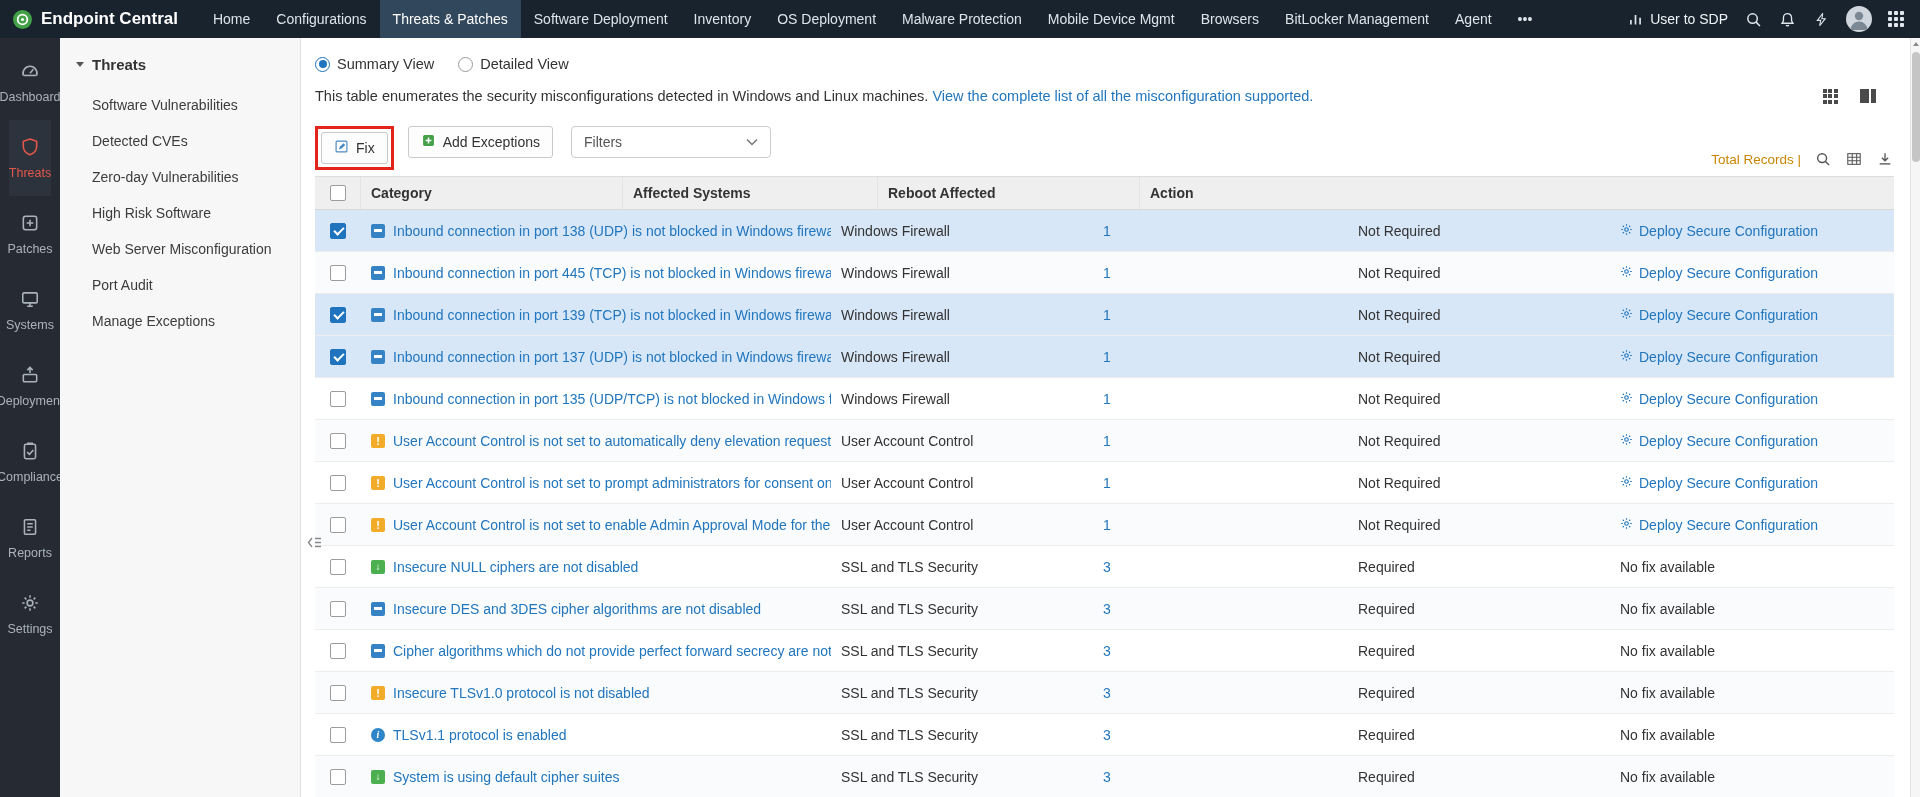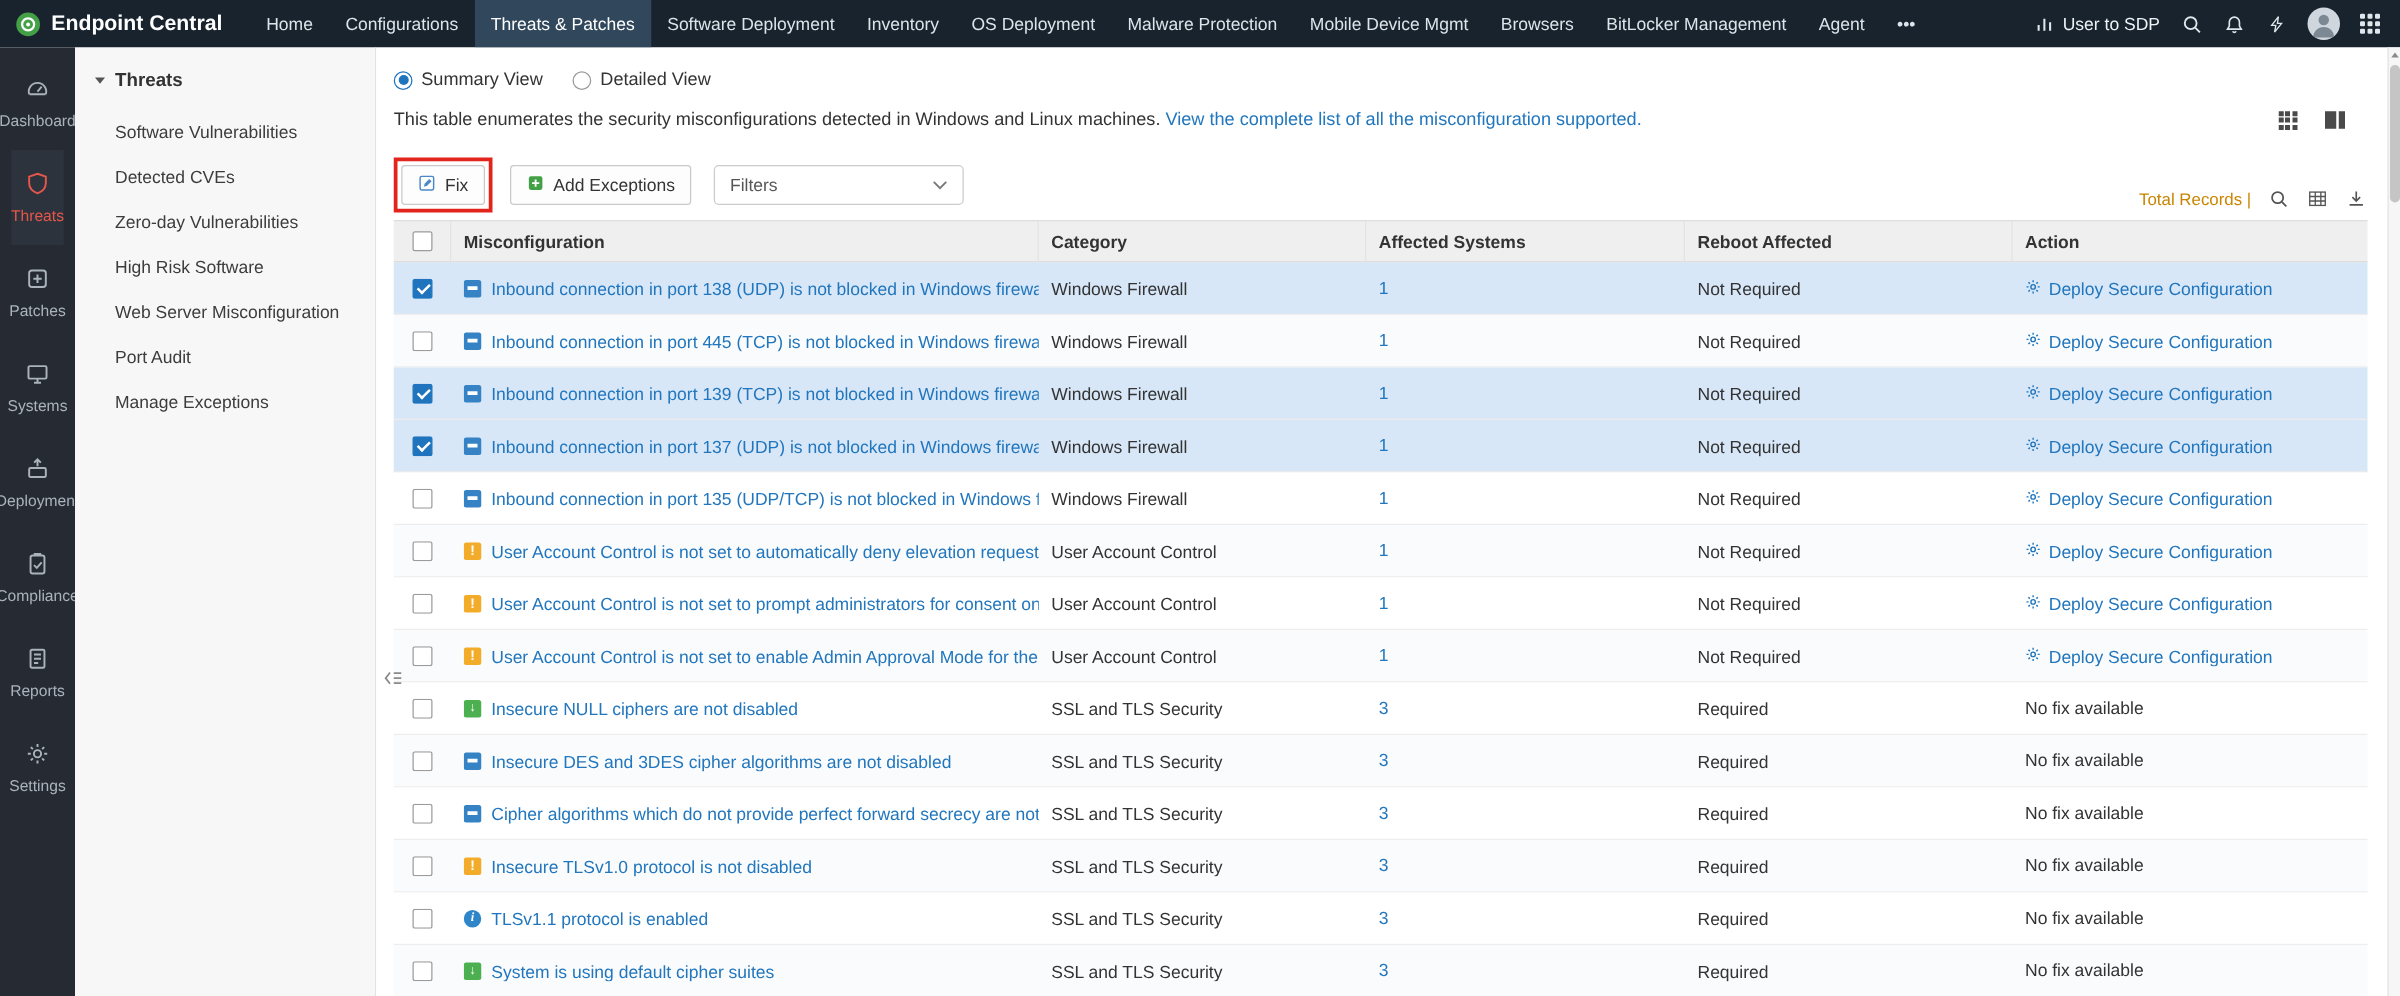--- a/index.html
+++ b/index.html
@@ -60,21 +60,21 @@
   .grid-ic { display:grid; grid-template-columns:repeat(3,4px); grid-template-rows:repeat(3,4px); gap:1.5px; }
   .grid-ic i { background:#4a4a4a; }
   .split-ic { display:flex; gap:2px; }
   .split-ic i { display:block; background:#4a4a4a; height:14px; }
   .split-ic i:first-child { width:9px; }
   .split-ic i:last-child { width:5px; }
 
   .desc-row { margin-top:12px; height:22px; font-size:14.5px; color:#333; white-space:nowrap; }
   .desc-row a { color:var(--link-blue,#2176bd); text-decoration:none; cursor:pointer; }
 
-  .toolbar-row { margin-top:16px; height:44px; display:flex; align-items:center; }
+  .toolbar-row { margin-top:16px; height:44px; display:flex; }
   .fix-annotation { border:3px solid var(--annotation-red,#e3241d); padding:3px; margin-right:14px; }
   .btn { display:flex; align-items:center; gap:7px; height:32px; padding:0 12px; background:#fdfdfd;
     border:1px solid #c9c9c9; border-radius:3px; font-size:14px; color:#333; cursor:pointer; white-space:nowrap; }
   .filters { margin-left:18px; width:200px; height:32px; border:1px solid #ccc; border-radius:4px;
     display:flex; align-items:center; justify-content:space-between; padding:0 12px; font-size:14px;
     color:#555; background:#fff; cursor:pointer; }
   .records { margin-left:auto; align-self:flex-end; display:flex; align-items:center; gap:13px; padding-bottom:2px; }
   .total-records { color:var(--total-records-orange,#c98500); font-size:13.5px; text-decoration:none; cursor:pointer; white-space:nowrap; }
   .rec-icon { width:18px; height:18px; display:flex; align-items:center; justify-content:center; cursor:pointer; }
 
@@ -371,21 +371,20 @@
             </svg>
         </span>
       </div>
     </div>
 
     <div class="table">
       <div class="thead" id="thead">
           <div class="th col-check">
             <span class="cb"></span>
           </div>
-          <div class="th col-name">Misconfiguration</div>
           <div class="th col-cat">Category</div>
           <div class="th col-aff">Affected Systems</div>
           <div class="th col-reboot">Reboot Affected</div>
           <div class="th col-action">Action</div>
         </div>
       <div id="tbody">
           <div class="trow selected">
             <div class="td col-check">
               <span class="cb checked"></span>
             </div>

